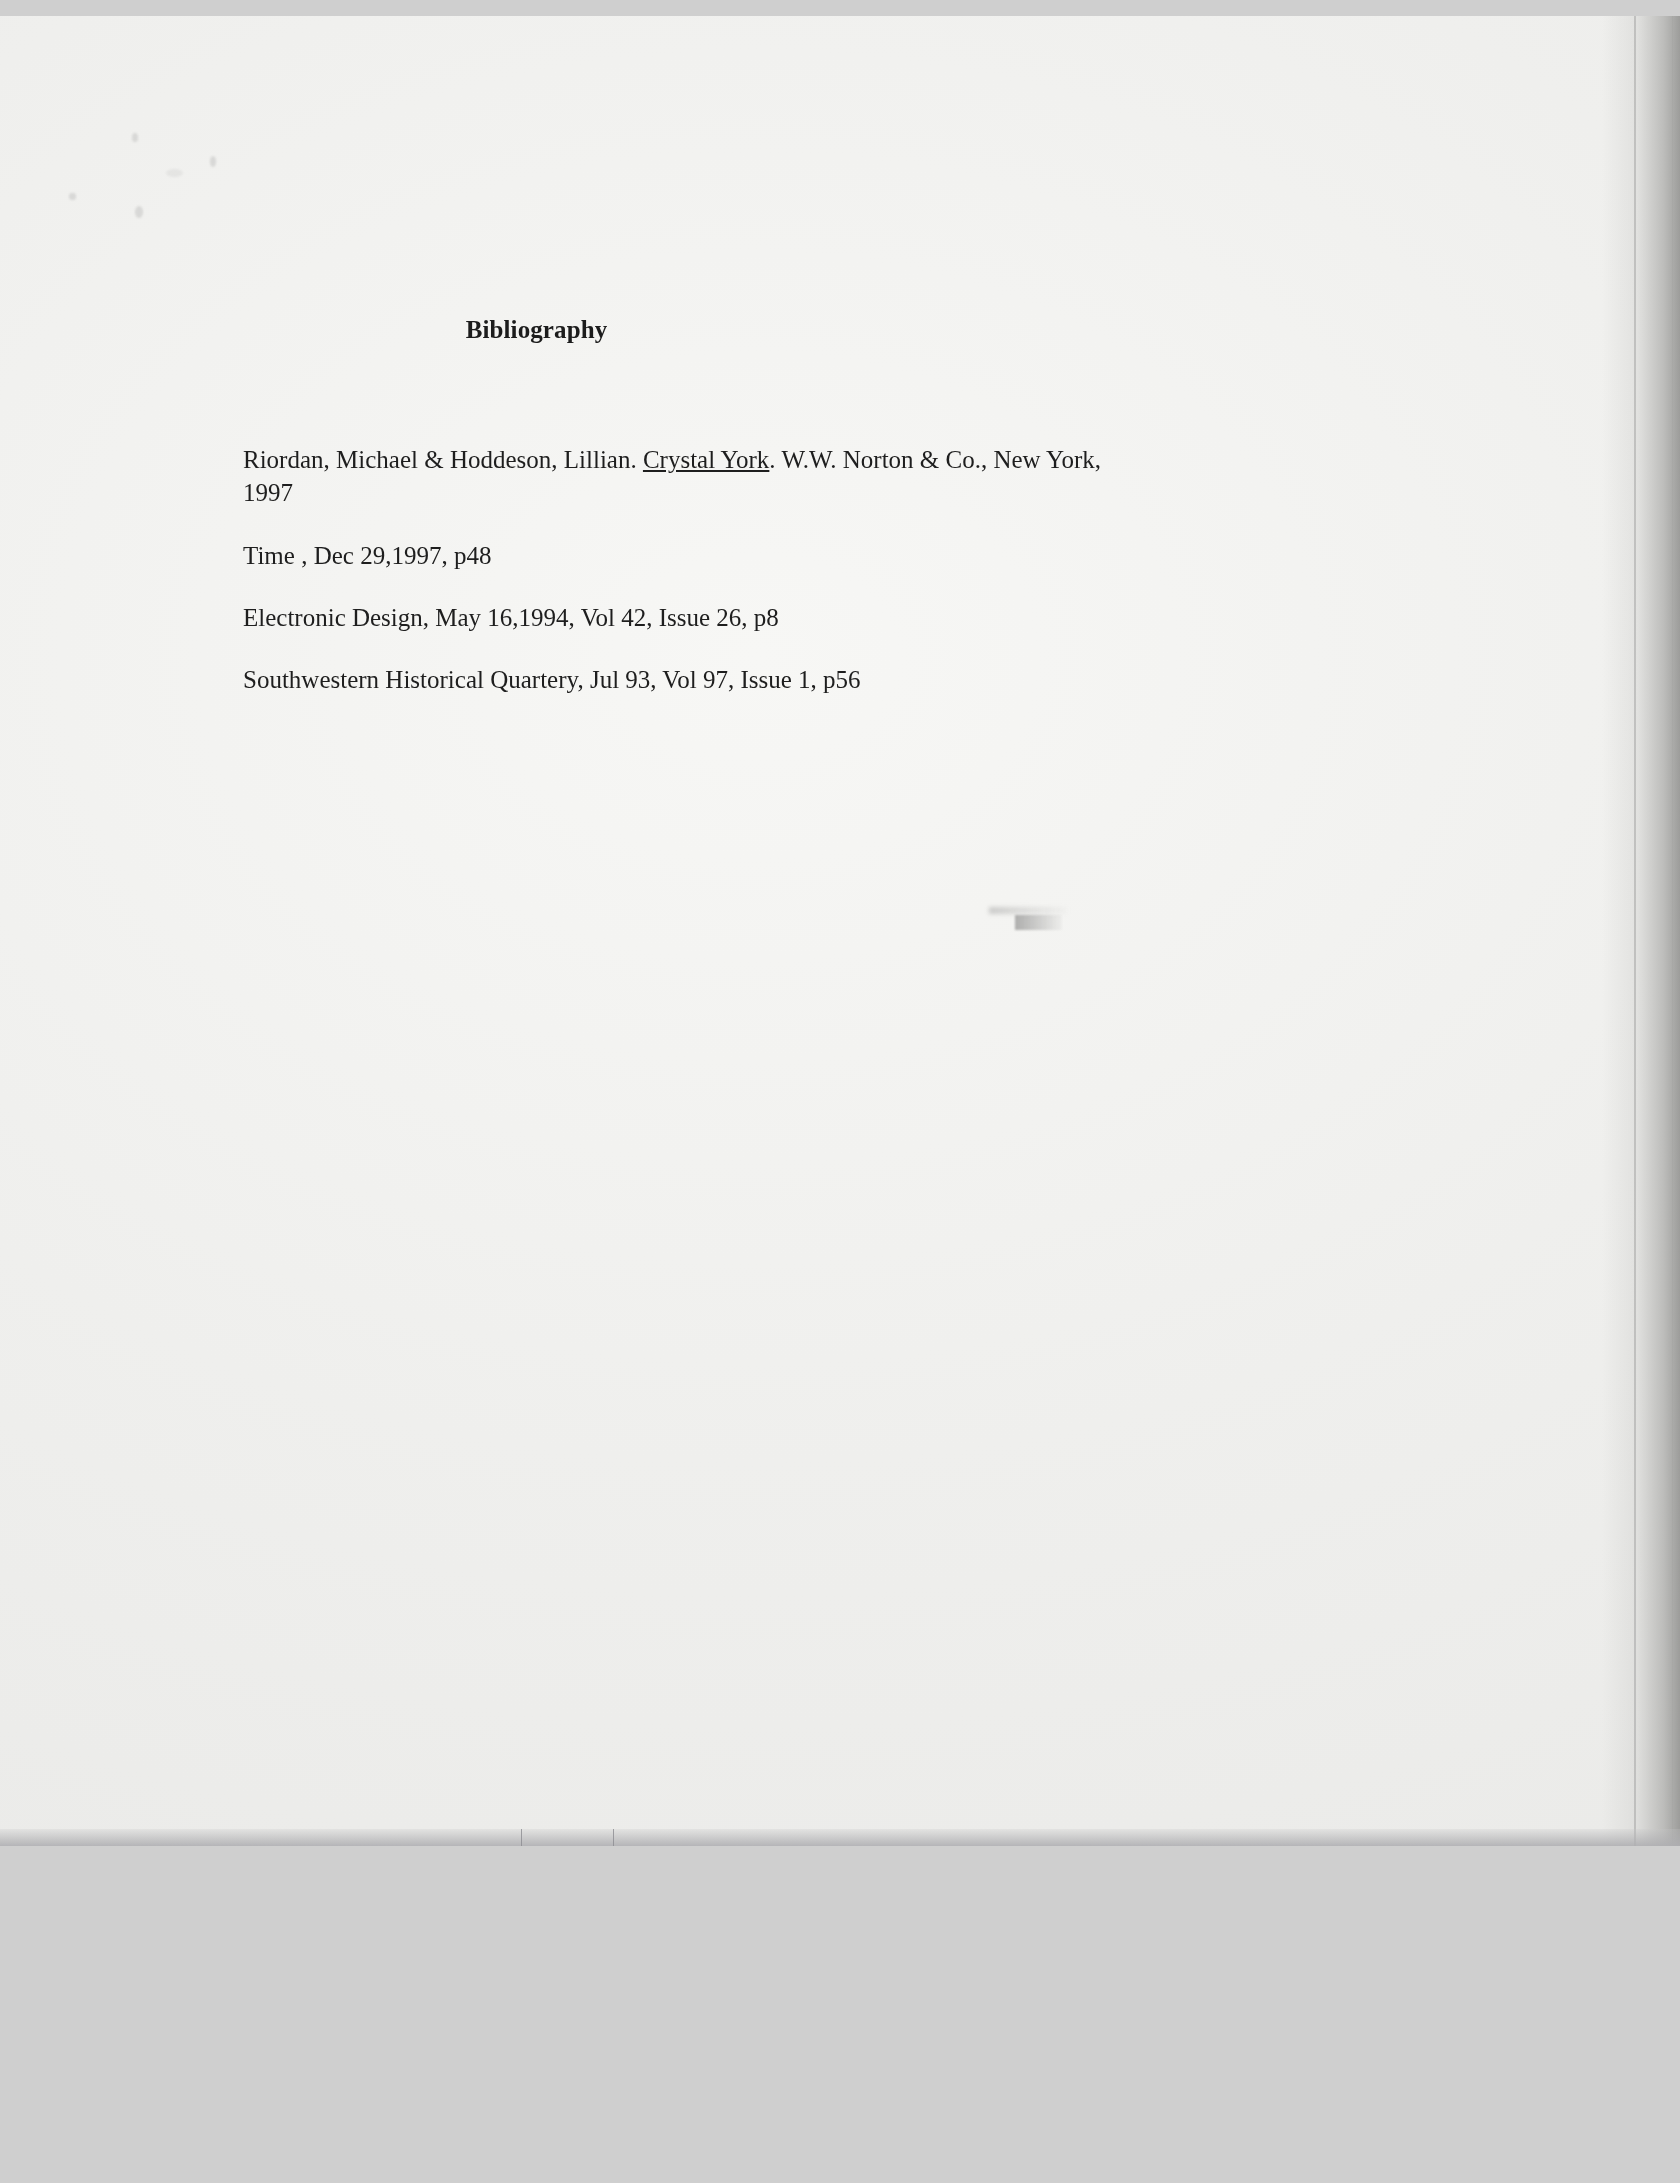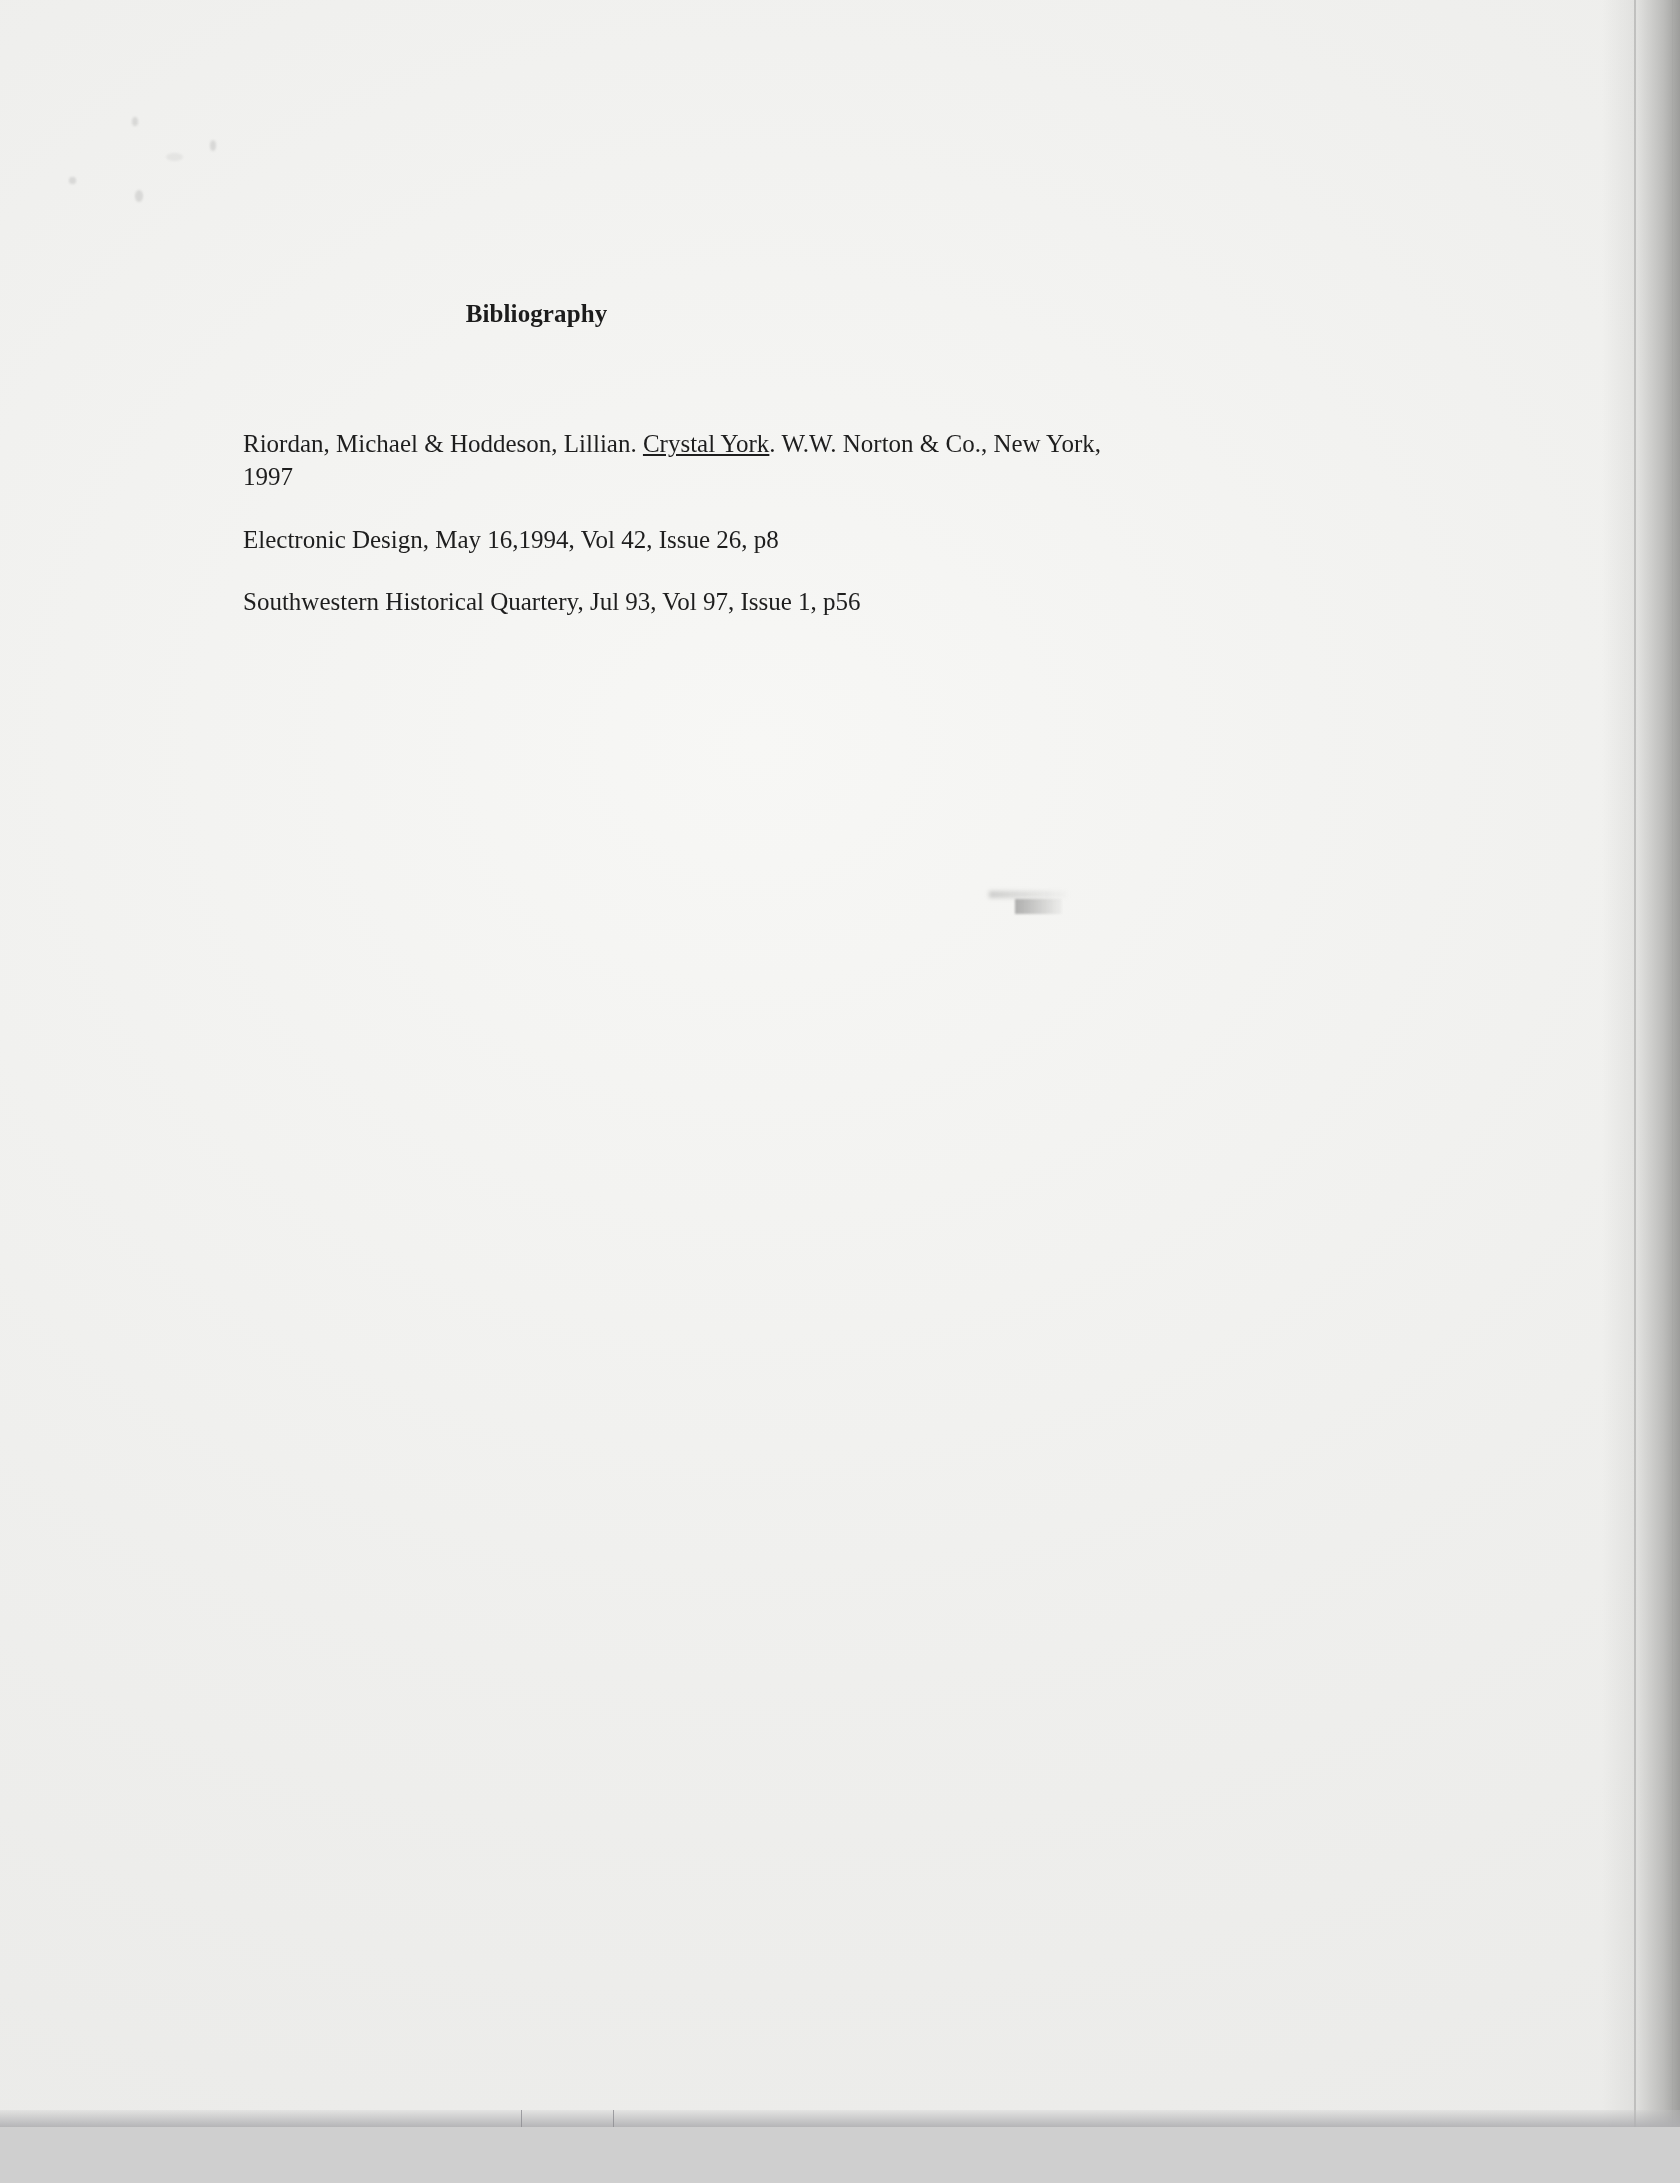--- a/index.html
+++ b/index.html
@@ -6,23 +6,24 @@
     margin: 0;
     padding: 0;
     background: #cfcfcf;
   }
   body {
     font-family: "Liberation Serif", serif;
   }
   .page {
     position: relative;
     width: 1681px;
-    height: 2127px;
+    height: 1830px;
     background: #f97316;
     overflow: hidden;
+    margin-top: 16px;
   }
   
   .paper-tone {
     position: absolute;
     inset: 0;
     background:
       radial-gradient(ellipse 120% 80% at 45% 35%, #f7f7f5 0%, #efefed 55%, #eaeae8 100%);
     pointer-events: none;
   }
   
@@ -141,20 +142,23 @@
   <div class="smudge" style="left:166px;top:153px;width:17px;height:8px;opacity:0.5;"></div>
 
   <div class="content">
     <div class="doc-title">Bibliography</div>
 
 
     <div class="entry">
       <span>Riordan, Michael &amp; Hoddeson, Lillian.  </span><span class="ital-underline">Crystal York</span><span>. W.W. Norton &amp; Co., New York, 1997</span>
     </div>
 
+    <div class="entry">
+      <span>Time , Dec 29,1997, p48</span>
+    </div>
 
     <div class="entry">
       <span>Electronic Design, May 16,1994, Vol 42, Issue 26, p8</span>
     </div>
 
 
     <div class="entry">
       <span>Southwestern Historical Quartery, Jul 93, Vol 97, Issue 1, p56</span>
     </div>
   </div>

